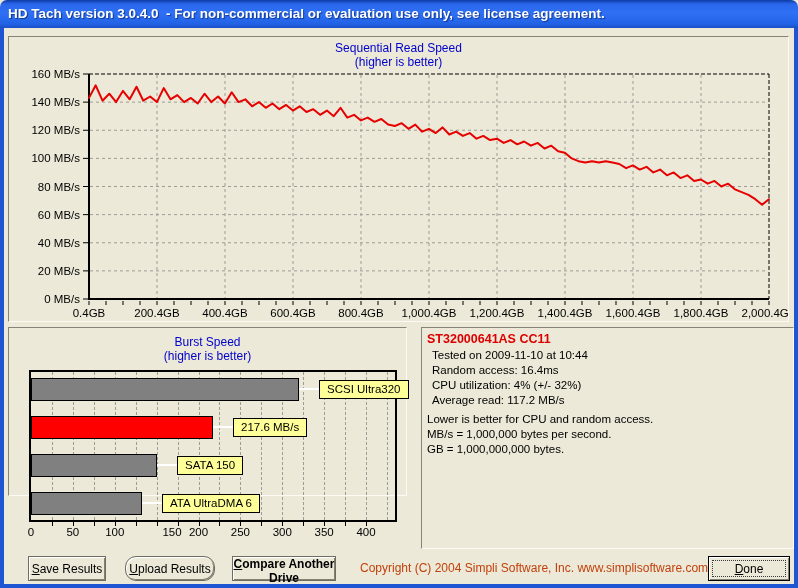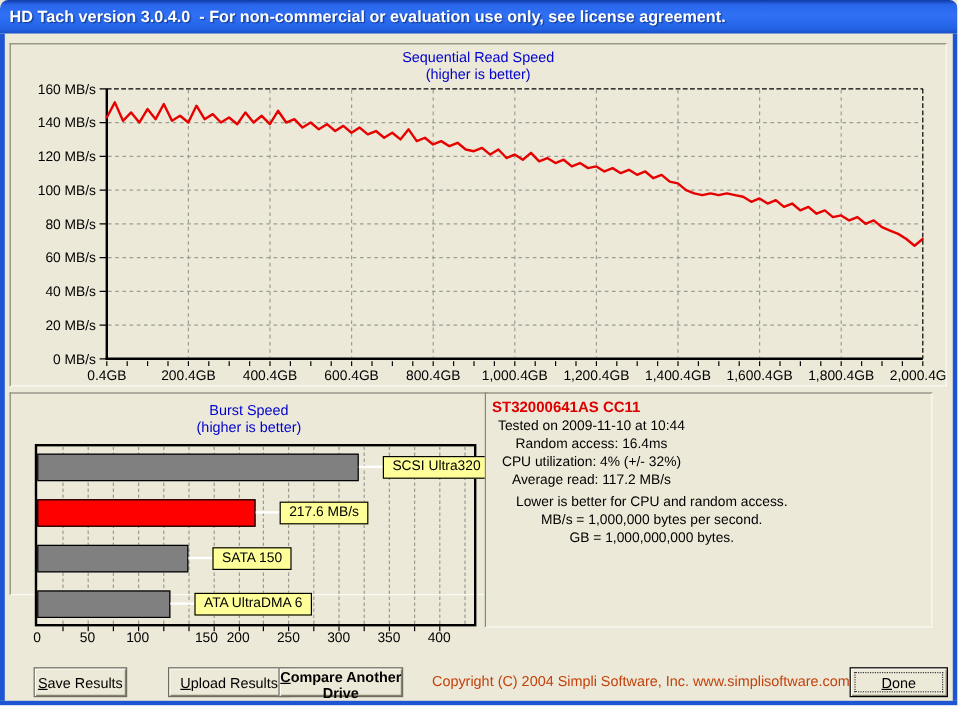--- a/index.html
+++ b/index.html
@@ -10,47 +10,47 @@
   .title-text{position:absolute;left:8px;top:6px;color:#ffffff;font-weight:bold;font-size:13.5px;
               white-space:pre;text-shadow:1px 1px 1px rgba(0,20,80,0.6);}
   .edge{position:absolute;background:#1d55d2;}
   #edge-l{left:0;top:28px;width:4px;height:556px;}
   #edge-r{left:794px;top:28px;width:4px;height:556px;}
   #edge-b{left:0;top:584px;width:798px;height:4px;}
   .panel{position:absolute;background:#ece9d8;border:1px solid;
          border-color:#868478 #fbfaf4 #fbfaf4 #868478;box-sizing:border-box;}
   #seq-panel{left:8px;top:36px;width:781px;height:286px;}
   #burst-panel{left:8px;top:327px;width:399px;height:169px;}
-  #info-panel{left:404px;top:327px;width:373px;height:196px;text-align:center;}
+  #info-panel{left:421px;top:327px;width:373px;height:222px;}
   .chart-title,.chart-sub{position:absolute;left:0;right:0;text-align:center;
                           color:#0000cc;font-size:12px;}
   .chart-title{top:4px;} .chart-sub{top:18px;}
   #burst-panel .chart-title{top:7px;} #burst-panel .chart-sub{top:21px;}
   #line-svg{position:absolute;left:0;top:0;}
   
   .bframe{position:absolute;left:20px;top:42px;width:368px;height:152px;
           border:2px solid #000;box-sizing:border-box;}
   .bgrid{position:absolute;top:44px;height:148px;width:0;border-left:1px dashed #9c9c94;}
   .btick{position:absolute;top:194px;height:4px;width:1px;background:#000;}
   .bbar{position:absolute;height:23px;border:1px solid #000;box-sizing:border-box;}
   .bconn{position:absolute;height:2px;background:#ffffff;}
   .blabel{position:absolute;height:19px;box-sizing:border-box;background:#ffff99;border:1px solid #000;
           font-size:11.5px;line-height:15px;padding:1px 7px;white-space:nowrap;color:#000;}
   .bxlab{position:absolute;top:198px;width:40px;text-align:center;font-size:11.5px;color:#000;}
   
   .drive-name{position:absolute;left:5px;top:4px;color:#dd0000;font-weight:bold;font-size:12.5px;}
   #info-stats{position:absolute;left:10px;top:20px;font-size:11.5px;line-height:15px;color:#000;}
-  #info-notes{position:absolute;left:5px;top:84px;font-size:11.5px;line-height:15px;color:#000;margin-left:20px;}
+  #info-notes{position:absolute;left:5px;top:84px;font-size:11.5px;line-height:15px;color:#000;}
   
   .btn{position:absolute;top:556px;height:25px;background:#ece9d8;border:1px solid #6f6d61;
        box-shadow:inset 1px 1px 0 #ffffff,inset -1px -1px 0 #84826f;
        font-family:"Liberation Sans","DejaVu Sans",sans-serif;font-size:12px;color:#000;padding:0;}
   .btn>span{display:block;}
   .btn>span::first-letter{text-decoration:underline;}
-  #btn-save{left:28px;width:78px;} #btn-upload{left:140px;width:102px;} #btn-compare{left:232px;width:104px;font-weight:bold;}
+  #btn-save{left:28px;width:78px;} #btn-upload{left:125px;width:90px;border-radius:11px;} #btn-compare{left:232px;width:104px;font-weight:bold;}
   #btn-done{left:708px;width:82px;border:1px solid #000;}
   .ring{position:absolute;left:3px;top:3px;right:3px;bottom:3px;border:1px dotted #3a3a3a;pointer-events:none;}
   .copyright{position:absolute;left:360px;top:561px;width:345px;text-align:center;
              color:#c2410c;font-size:12px;white-space:nowrap;}
 </style>
 </head>
 <body>
 
 <div class="window">
   <div class="titlebar">

